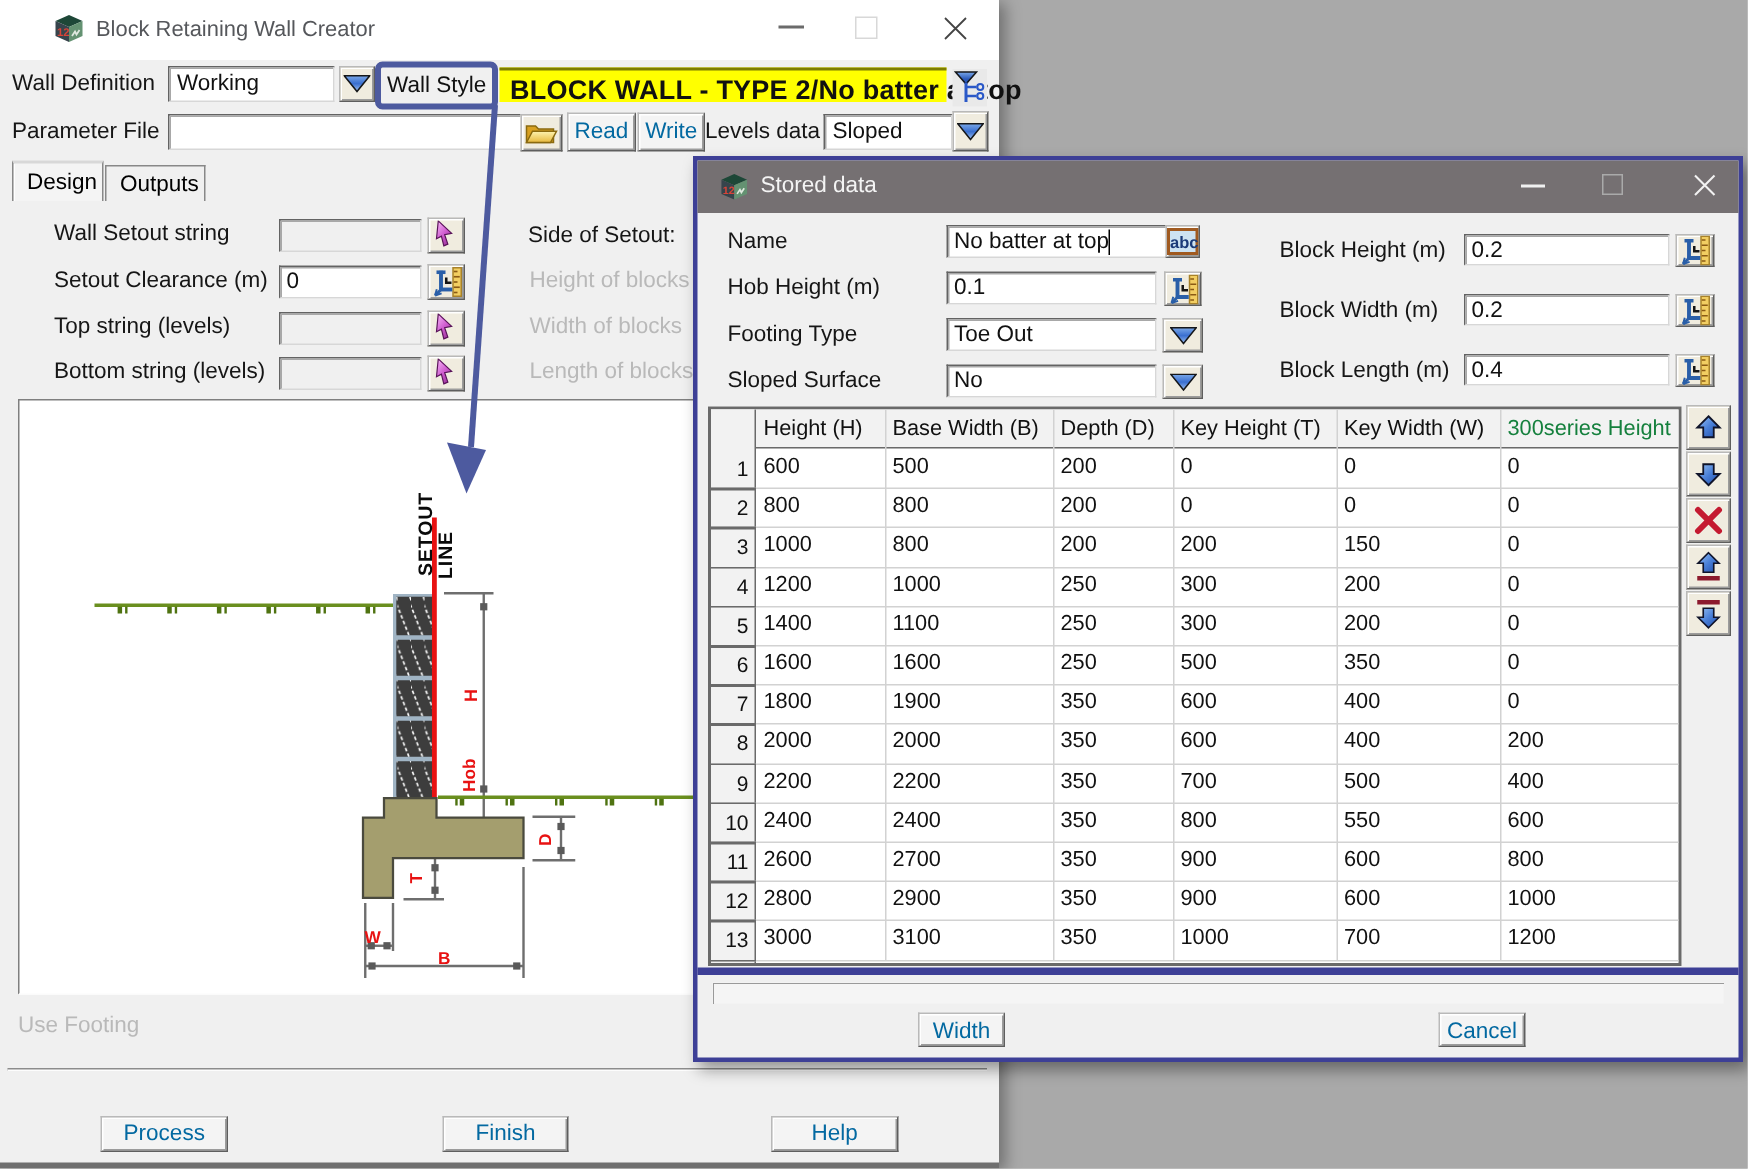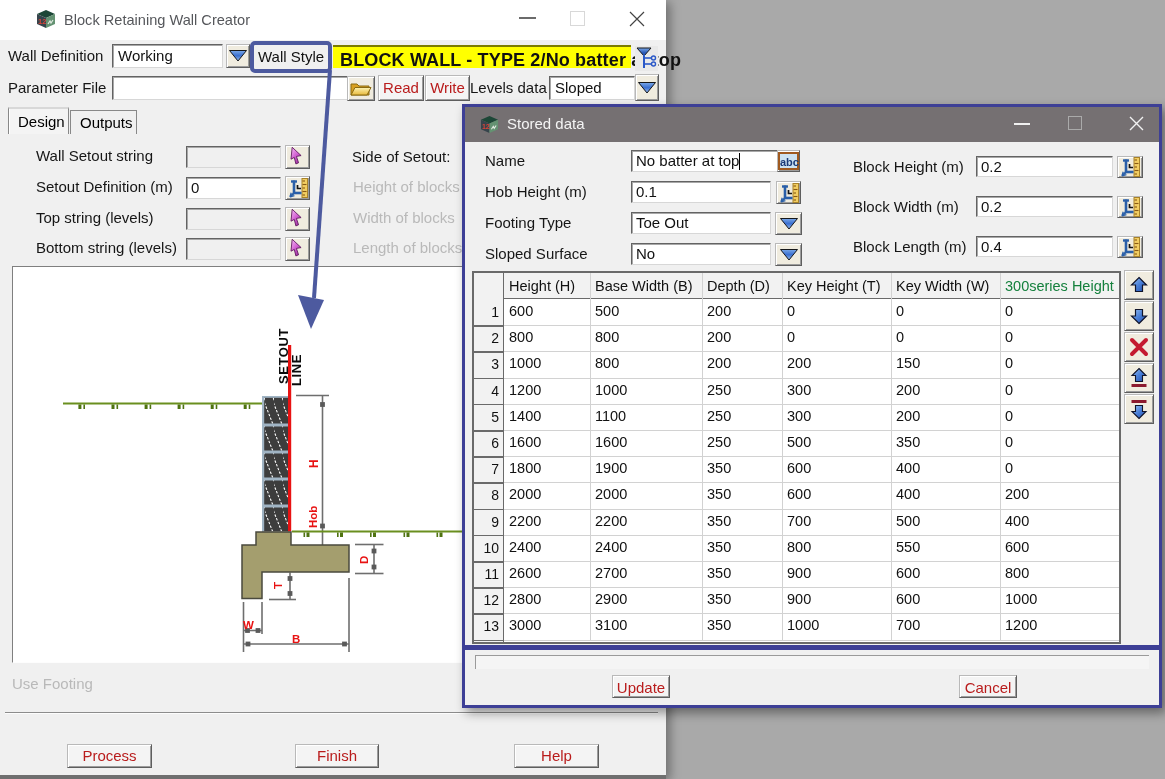--- a/index.html
+++ b/index.html
@@ -1,20 +1,20 @@
 <!DOCTYPE html>
 <html><head><meta charset="utf-8"><style>
 *{margin:0;padding:0;box-sizing:border-box;font-family:"Liberation Sans",sans-serif;}
 html,body{width:1165px;height:779px;overflow:hidden;background:#a9a9a9;position:relative;}
 .abs{position:absolute;}
 .lbl{position:absolute;font-size:15px;color:#161616;white-space:nowrap;}
 .dis{color:#b9b9b9;}
 .sunk{position:absolute;background:#fff;border:1px solid;border-color:#636363 #d7d7d7 #d7d7d7 #636363;box-shadow:inset 1px 1px 0 #a8a8a8;font-size:15px;color:#111;}
 .sunk.off{background:#f0f0f0;}
-.btn3d{position:absolute;background:#f4f4f4;border:1px solid;border-color:#b9b9b9 #5e5e5e #5e5e5e #b9b9b9;box-shadow:inset 1px 1px 0 #ffffff,inset -1px -1px 0 #9c9c9c;font-size:15px;color:#b91c1c;text-align:center;}
+.btn3d{position:absolute;background:#f4f4f4;border:1px solid;border-color:#b9b9b9 #5e5e5e #5e5e5e #b9b9b9;box-shadow:inset 1px 1px 0 #ffffff,inset -1px -1px 0 #9c9c9c;font-size:15px;color:#0369a1;text-align:center;}
 .cream{background:#f0ecdf;}
 </style></head><body>
 
 <div class="abs" id="mainwin" style="left:0;top:0;width:666px;height:779px;background:#f0f0f0;box-shadow:4px 2px 10px rgba(0,0,0,0.35);">
   <div class="abs" style="left:0;top:0;width:666px;height:40px;background:#ffffff;"></div>
   <svg class="abs" style="left:36px;top:9px" width="20" height="20" viewBox="0 0 20 20">
     <polygon points="10,1 19,5 10,9 1,5" fill="#1d4737"></polygon>
     <polygon points="1,5 10,9 10,19 1,15" fill="#36444c"></polygon>
     <polygon points="10,9 19,5 19,15 10,19" fill="#649272"></polygon>
     <text x="2" y="15" font-size="7.5" font-weight="bold" fill="#d84438">12</text>
@@ -114,21 +114,21 @@
         <defs>
           <linearGradient id="g6bg4" x1="0" y1="0" x2="1" y2="1">
             <stop offset="0" stop-color="#f5b2f5"></stop>
             <stop offset="0.5" stop-color="#cf5ccf"></stop>
             <stop offset="1" stop-color="#8f2a8f"></stop>
           </linearGradient>
         </defs>
         <polygon points="3,1 13,8 8.5,9.5 11.5,15.5 9,17 6.5,10.8 3.5,13" fill="url(#g6bg4)" stroke="#5a145a" stroke-width="0.8" transform="rotate(8 9 9)"></polygon>
       </svg>
     </div>
-  <div class="lbl" style="left:36px;top:178px;">Setout Definition (m)</div>
+  <div class="lbl" style="left:36px;top:178px;">Setout Clearance (m)</div>
   <div class="sunk" style="left:186px;top:177px;width:95px;height:22px;">
       <span style="position:absolute;left:4px;top:1px;">0</span>
     </div>
   <div class="btn3d cream rul" style="left:285px;top:176px;width:25px;height:24px;">
       <svg width="20" height="20" viewBox="0 0 20 20" style="position:absolute;left:50%;top:50%;transform:translate(-50%,-50%)">
         <rect x="14" y="0.5" width="5.5" height="19" fill="#f2ce62" stroke="#a8822a" stroke-width="1"></rect>
         <line x1="14.5" y1="3" x2="17" y2="3" stroke="#8a5a14" stroke-width="1.1"></line>
         <line x1="14.5" y1="6.5" x2="18.5" y2="6.5" stroke="#8a5a14" stroke-width="1.1"></line>
         <line x1="14.5" y1="10" x2="17" y2="10" stroke="#8a5a14" stroke-width="1.1"></line>
         <line x1="14.5" y1="13.5" x2="18.5" y2="13.5" stroke="#8a5a14" stroke-width="1.1"></line>
@@ -609,19 +609,19 @@
               <stop offset="1" stop-color="#1e4aa8"></stop>
             </linearGradient>
           </defs>
           <rect x="2" y="1.5" width="15" height="3" fill="#8c1a2e"></rect>
           <polygon points="9.5,20 16.5,13 13,13 13,7 6,7 6,13 2.5,13" fill="url(#g19bga)" stroke="#10142a" stroke-width="1.1"></polygon>
         </svg>
       </div>
 <div class="abs" style="left:0px;top:538px;width:694px;height:5px;background:#3d3f96;"></div>
       <div class="abs" style="left:10px;top:548px;width:674px;height:14px;background:#f5f5f5;box-shadow:inset 1px 1px 0 #9a9a9a;"></div>
 <div class="btn3d" style="left:147px;top:568px;width:58px;height:23px;">
-        <span style="position:absolute;left:0;right:0;top:3px;">Update</span>
+        <span style="position:absolute;left:0;right:0;top:3px;">Width</span>
       </div>
 <div class="btn3d" style="left:494px;top:568px;width:58px;height:23px;">
         <span style="position:absolute;left:0;right:0;top:3px;text-align:center;">Cancel</span>
       </div>
     </div>
 </div>
 
 </body></html>

